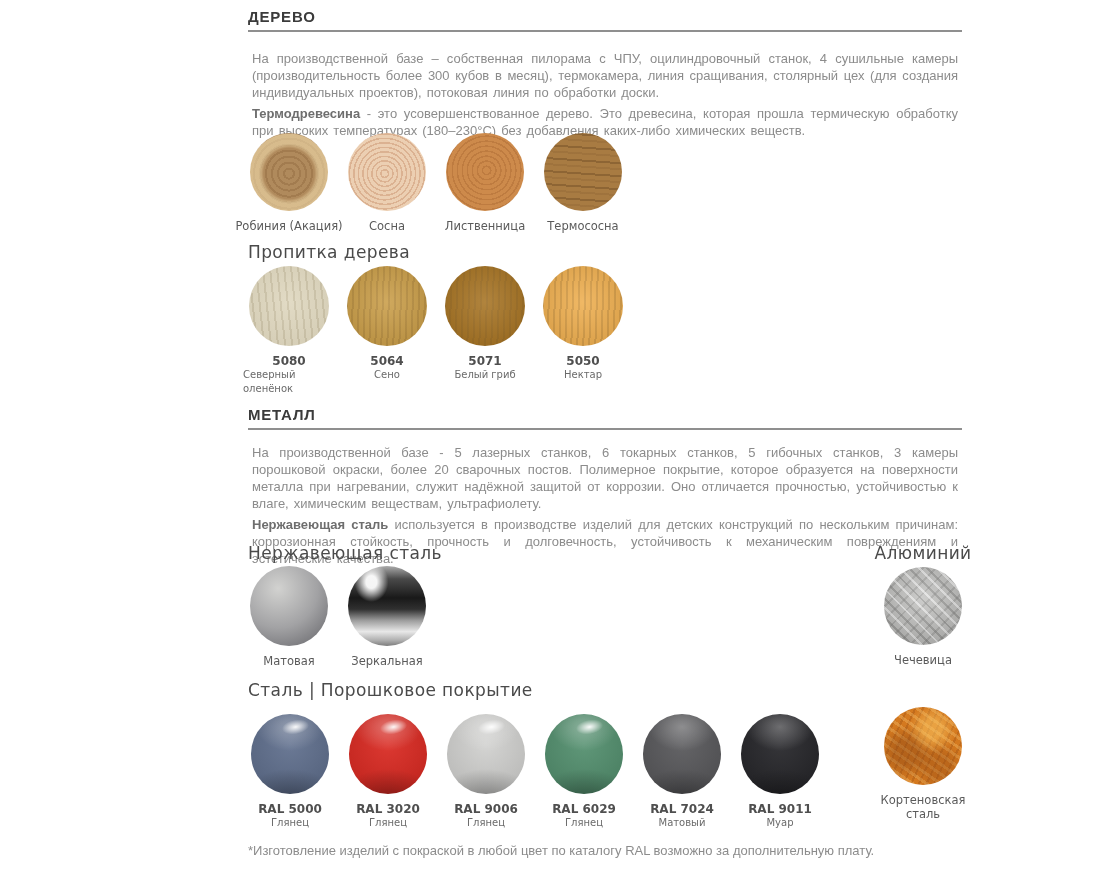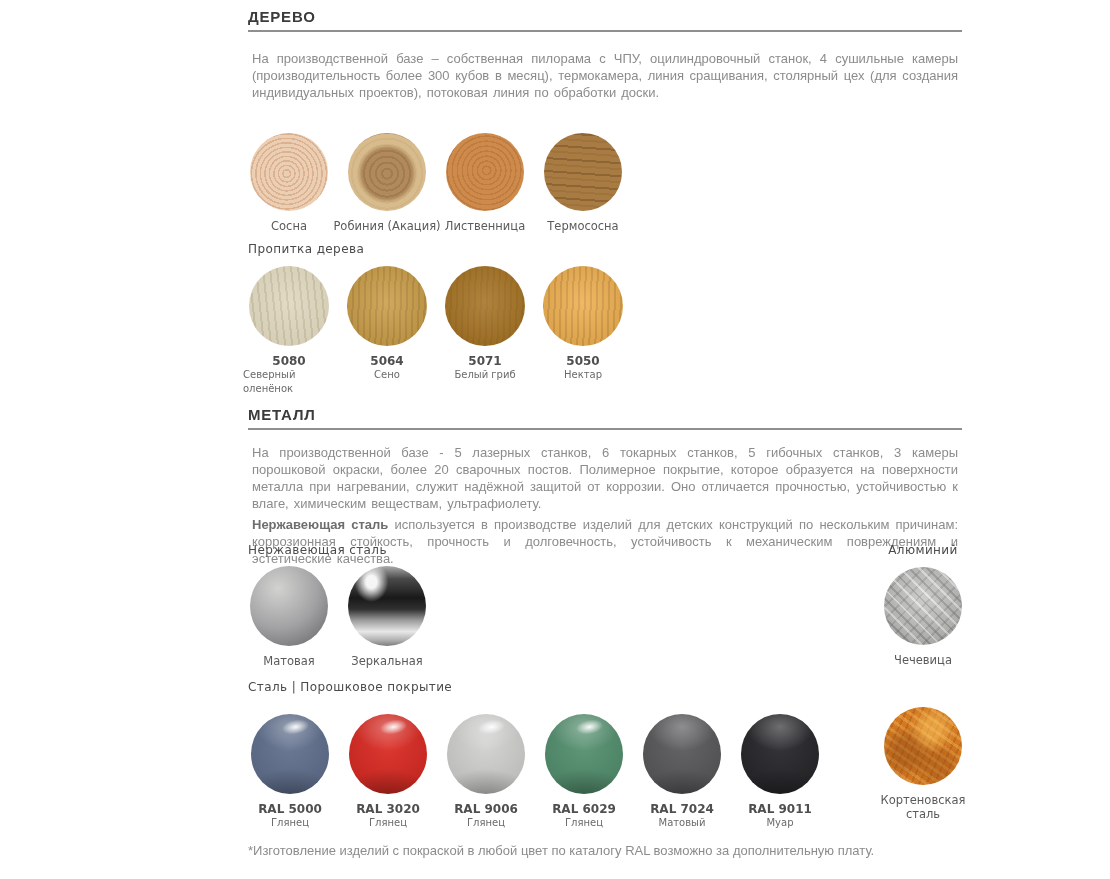--- a/index.html
+++ b/index.html
@@ -9,21 +9,21 @@
   
   .sec-h{position:absolute;left:248px;width:714px;border-bottom:2px solid #8f8f8f;
          padding-bottom:5px;font-size:15px;font-weight:bold;color:#3b3b3b;letter-spacing:.8px;}
   
   .body-txt{position:absolute;left:248px;width:714px;font-size:13px;line-height:17px;
             color:#8c8c8c;text-align:justify;word-spacing:1.5px;}
   .body-txt p{margin:4px;}
   .bold-term{font-weight:bold;color:#6e6e6e;}
 
   
-  .sub-h{position:absolute;font-size:12px;color:#4a4a4a;letter-spacing:.4px;
+  .sub-h{position:absolute;font-size:17px;color:#4a4a4a;letter-spacing:.4px;
          font-family:"DejaVu Sans", sans-serif;}
 
   
   .row{position:absolute;display:flex;}
   .sw{width:98px;display:flex;flex-direction:column;align-items:center;}
   .sw-label{margin-top:8px;font-size:11.5px;line-height:14px;color:#5a5a5a;text-align:center;
             font-family:"DejaVu Sans", sans-serif;}
   .nowrap{white-space:nowrap;}
   .sw-code{margin-top:8px;font-size:12px;line-height:14px;color:#4f4f4f;font-weight:600;
            text-align:center;font-family:"DejaVu Sans", sans-serif;}
@@ -94,30 +94,31 @@
 </style>
 </head>
 <body>
 
 <div class="page">
 
   <div class="sec-h" style="top:8px;">ДЕРЕВО</div>
 
   <div class="body-txt" style="top:46px;">
     <p>На производственной базе – собственная пилорама с ЧПУ, оцилиндровочный станок, 4 сушильные камеры (производительность более 300 кубов в месяц), термокамера, линия сращивания, столярный цех (для создания индивидуальных проектов), потоковая линия по обработки доски.</p>
+    <p><span class="bold-term">Термодревесина</span><span> - это усовершенствованное дерево. Это древесина, которая прошла термическую обработку при высоких температурах (180–230°С) без добавления каких-либо химических веществ.</span></p>
   </div>
 
   <div class="row" style="left:240px;top:133px;">
+    <div class="sw">
+      <div class="disc disc-robinia" style="--c: #b08a5c;"></div>
+      <div class="sw-label nowrap">Робиния (Акация)</div>
+    </div>
     <div class="sw">
       <div class="disc disc-rings" style="--c: #eccfb2;"></div>
       <div class="sw-label nowrap">Сосна</div>
-    </div>
-    <div class="sw">
-      <div class="disc disc-robinia" style="--c: #b08a5c;"></div>
-      <div class="sw-label nowrap">Робиния (Акация)</div>
     </div>
     <div class="sw">
       <div class="disc disc-larch" style="--c: #cd8a4b;"></div>
       <div class="sw-label nowrap">Лиственница</div>
     </div>
     <div class="sw">
       <div class="disc disc-thermo" style="--c: #a87b42;"></div>
       <div class="sw-label nowrap">Термососна</div>
     </div>
   </div>

